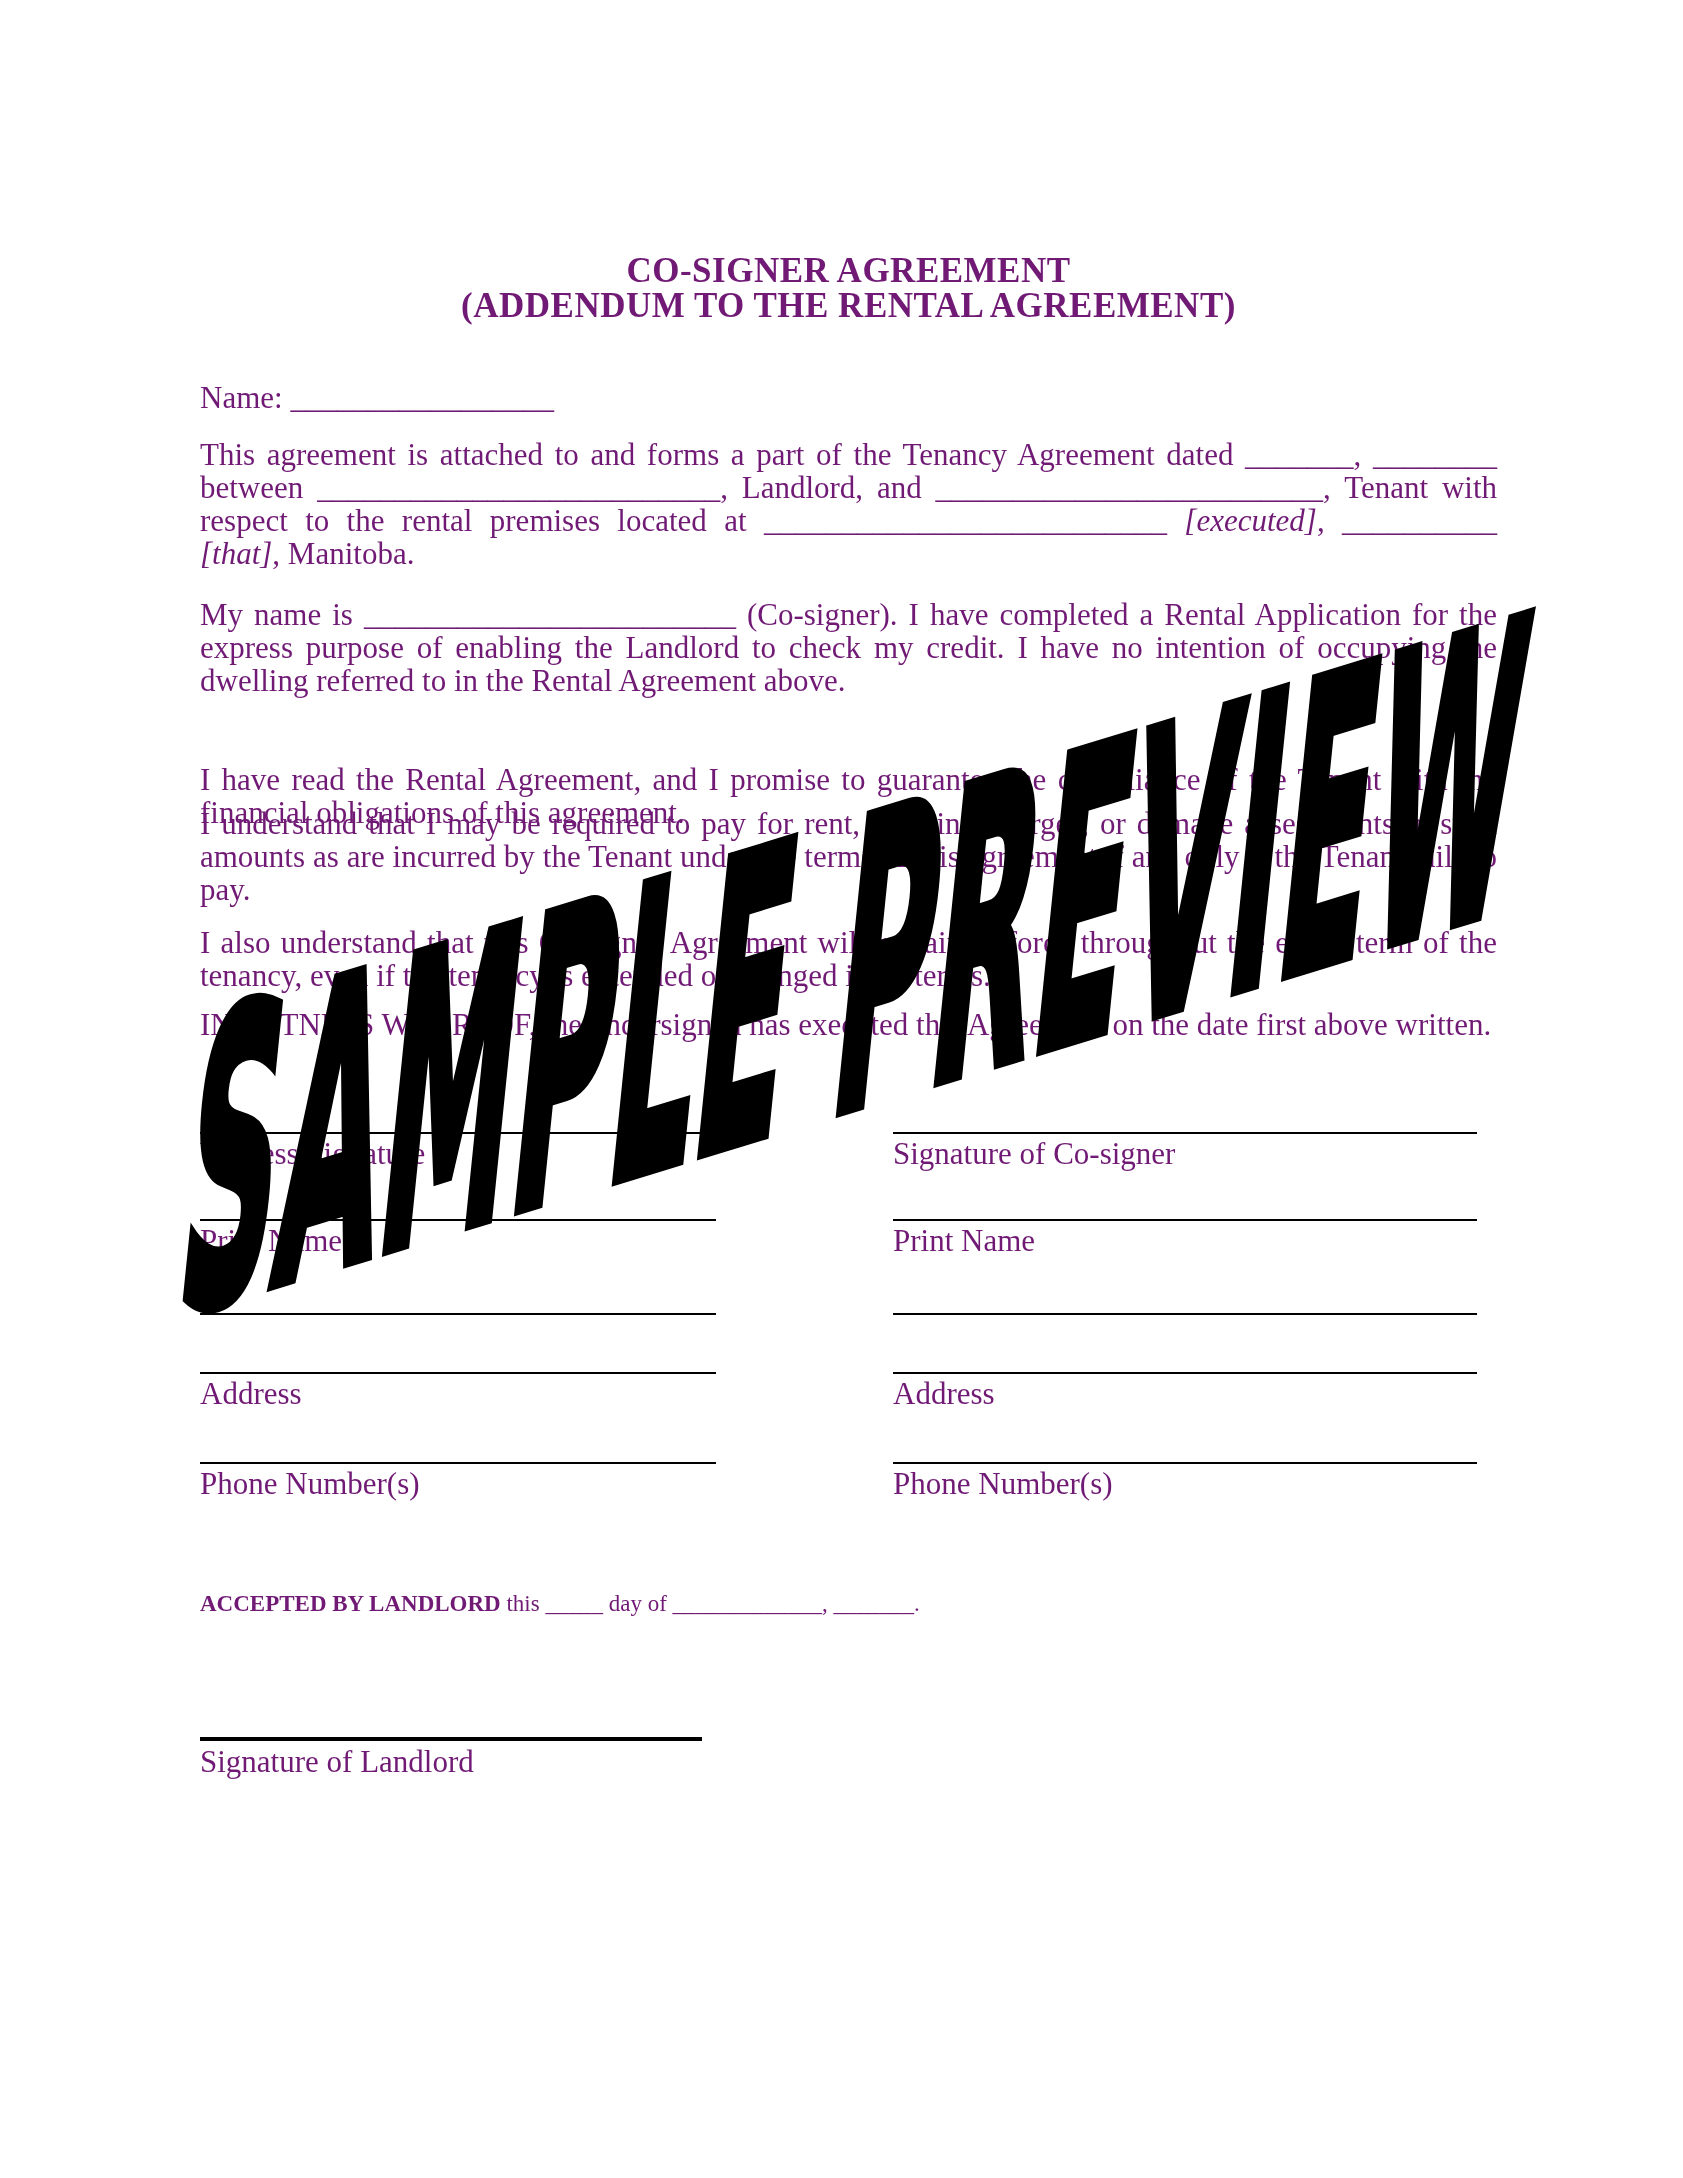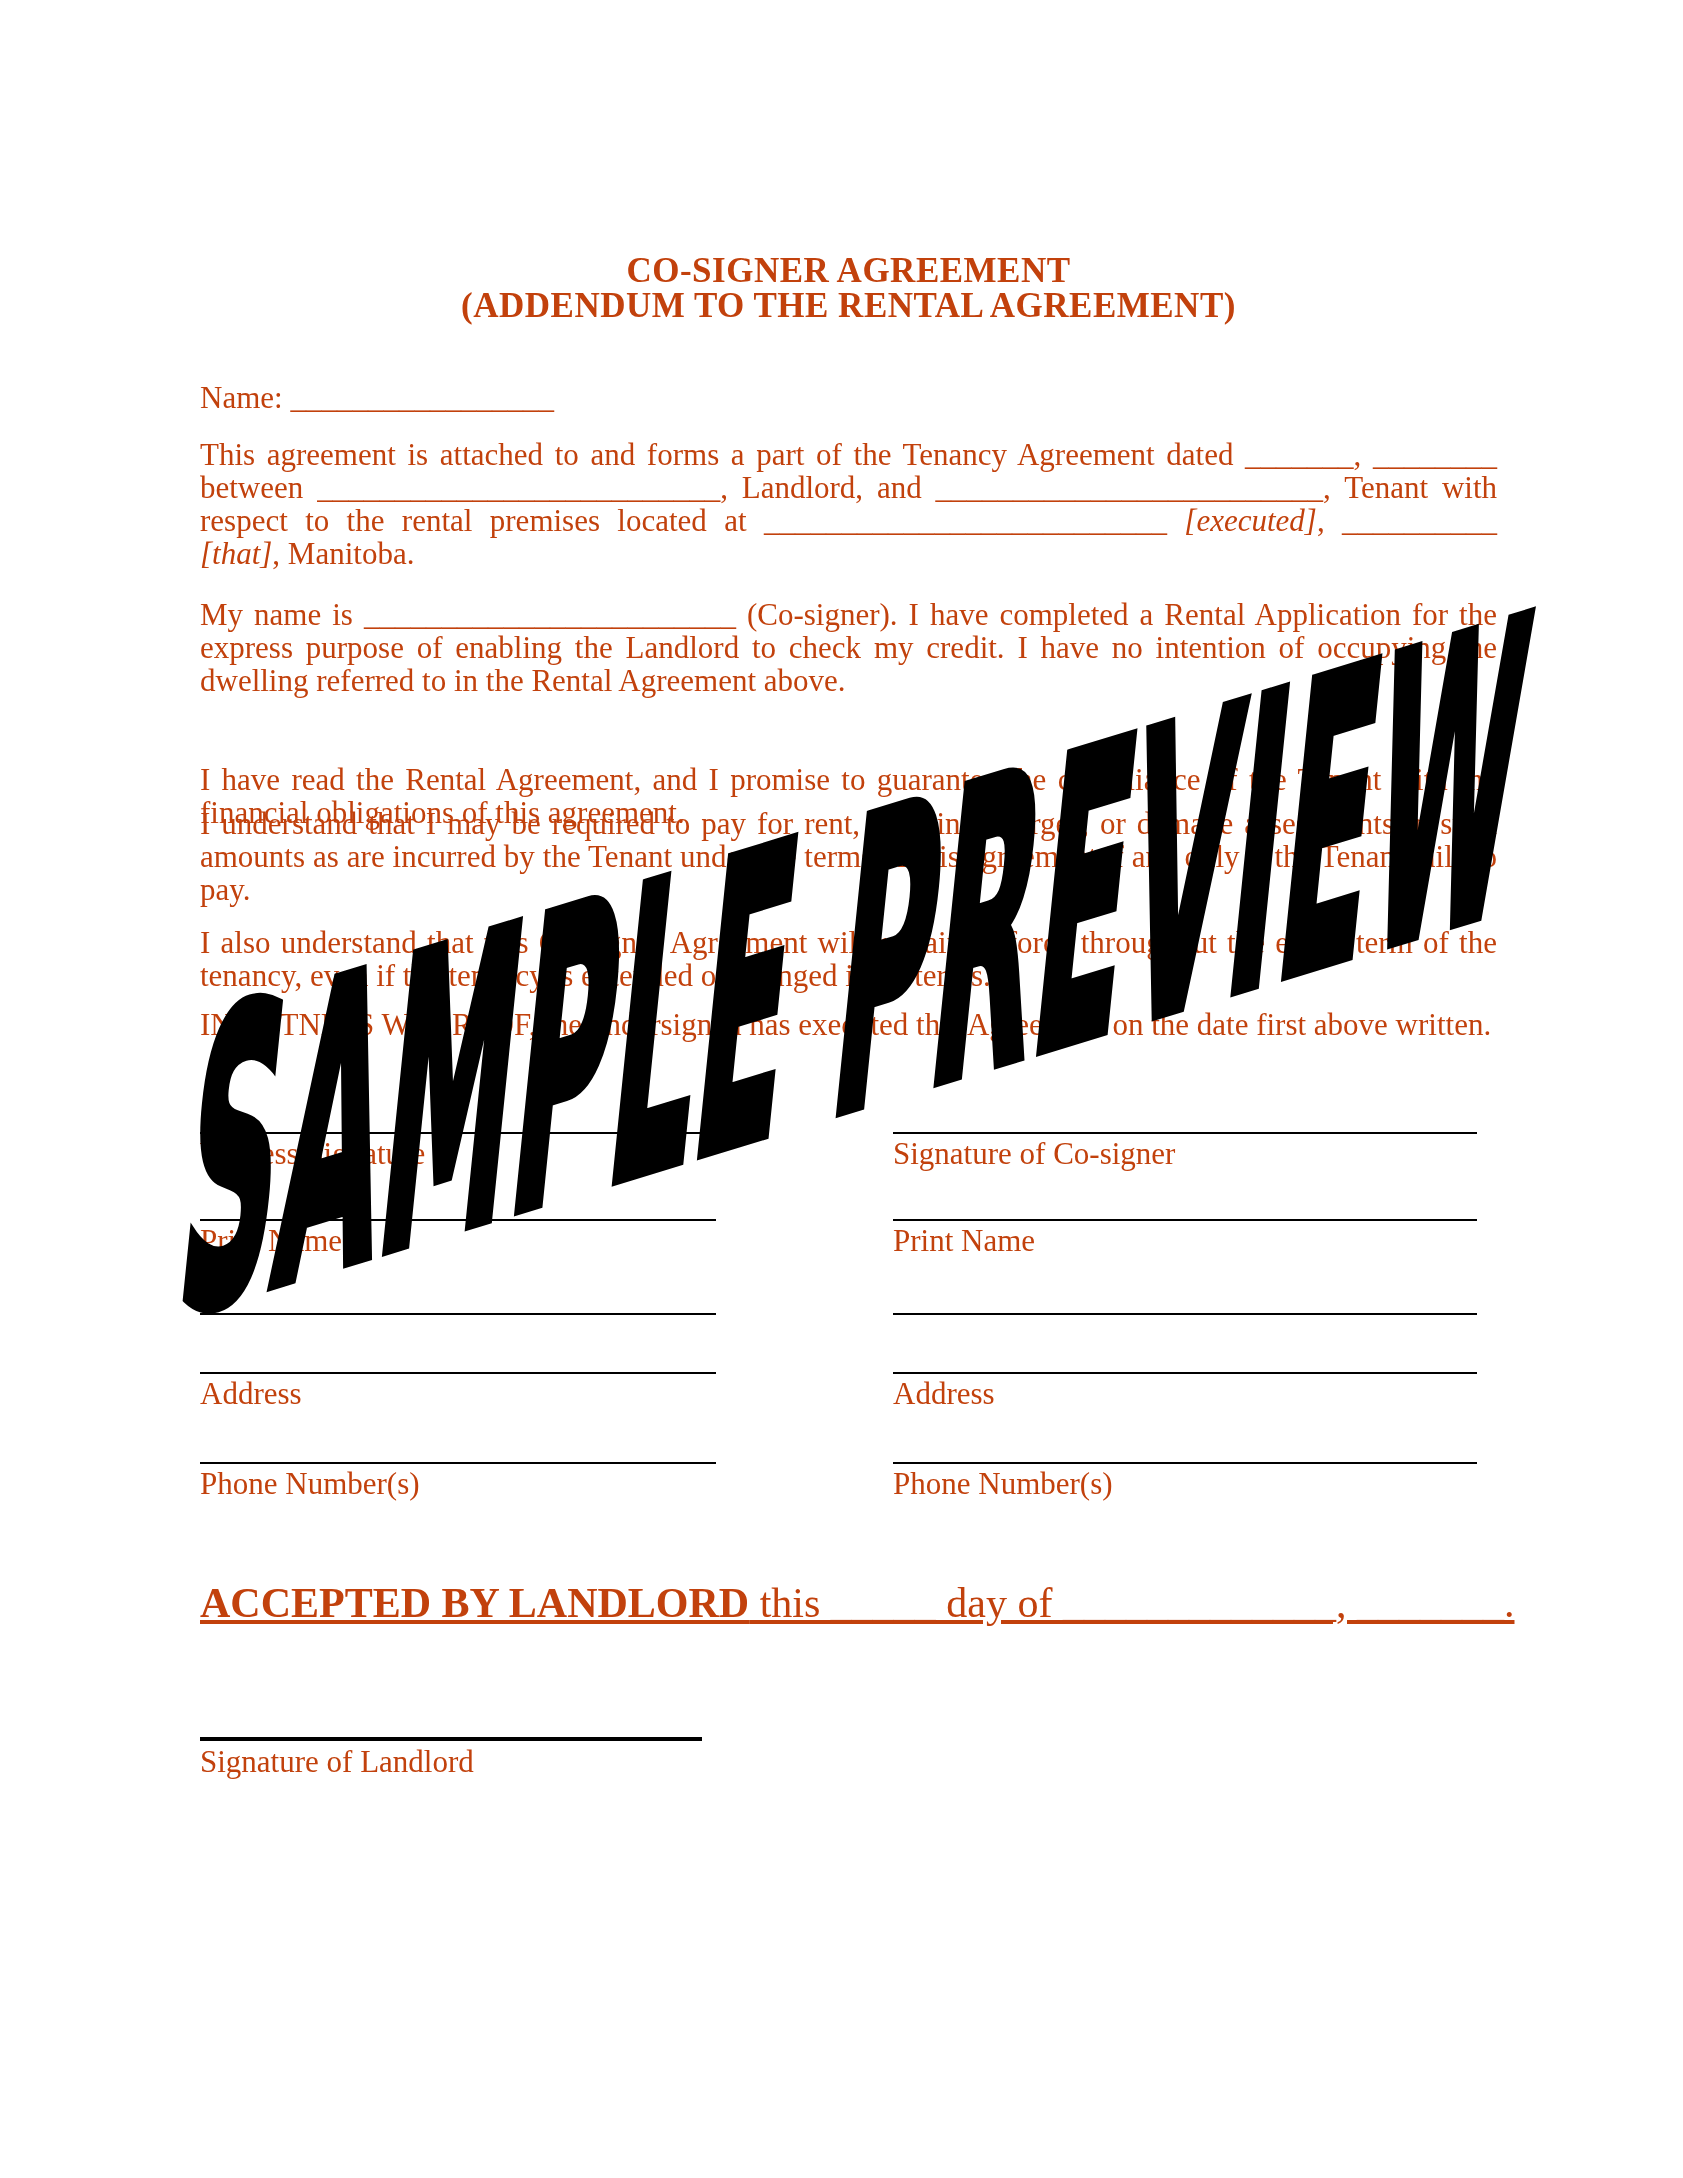--- a/index.html
+++ b/index.html
@@ -6,21 +6,21 @@
     margin: 0;
     padding: 0;
     background: #e9e9e9;
   }
   .page {
     position: relative;
     width: 1683px;
     height: 2178px;
     margin: 0 auto;
     background: #ffffff;
-    color: #c2410c;
+    color: #701a75;
     font-family: "Liberation Serif", "DejaVu Serif", serif;
     overflow: hidden;
   }
   .abs { position: absolute; }
 
   .doc-title {
     top: 253px;
     left: 200px;
     width: 1297px;
     text-align: center;
@@ -49,24 +49,23 @@
   .sig-label {
     font-size: 31px;
     line-height: 33px;
     white-space: nowrap;
   }
 
   .accepted-line {
     top: 1587px;
     left: 200px;
     width: 1297px;
-    font-size: 42px;
+    font-size: 23px;
     line-height: 33px;
     white-space: nowrap;
-    text-decoration: underline;
   }
   .accepted-bold { font-weight: bold; }
 
   .landlord-line {
     top: 1737px;
     left: 200px;
     width: 502px;
     height: 4px;
     background: #000000;
   }

